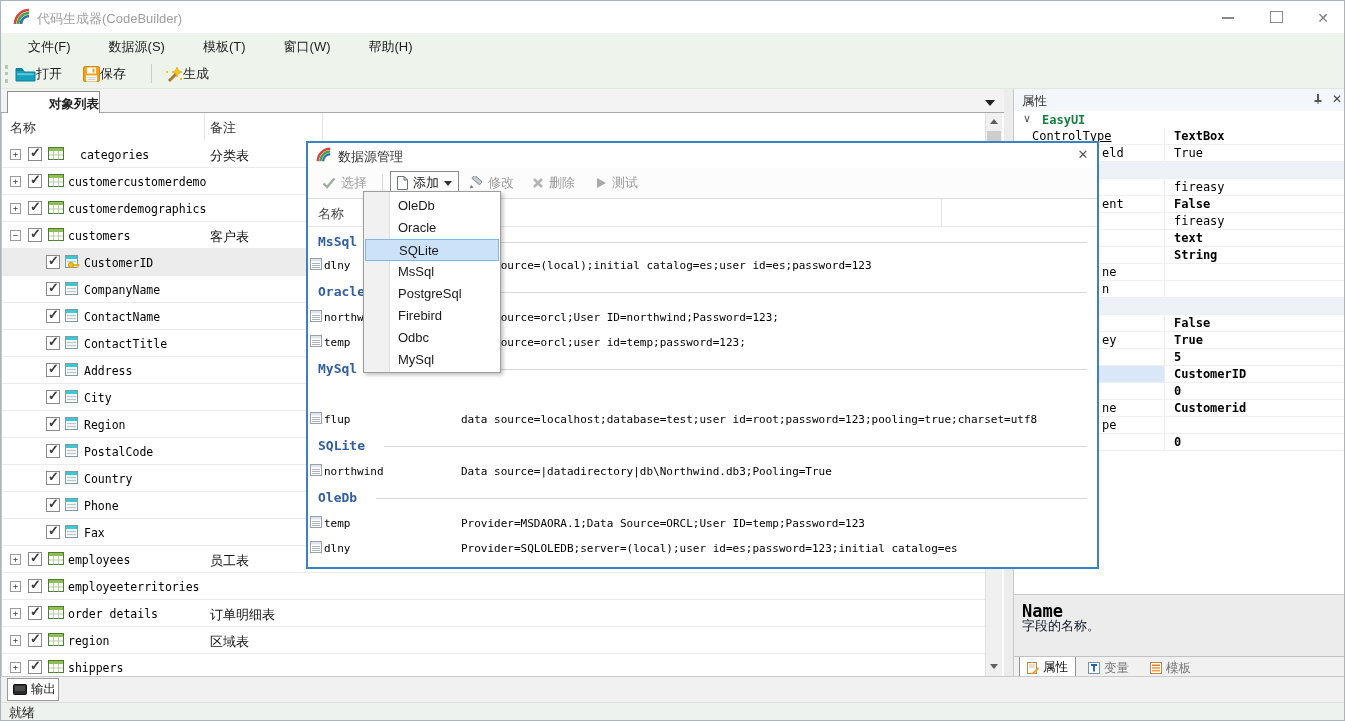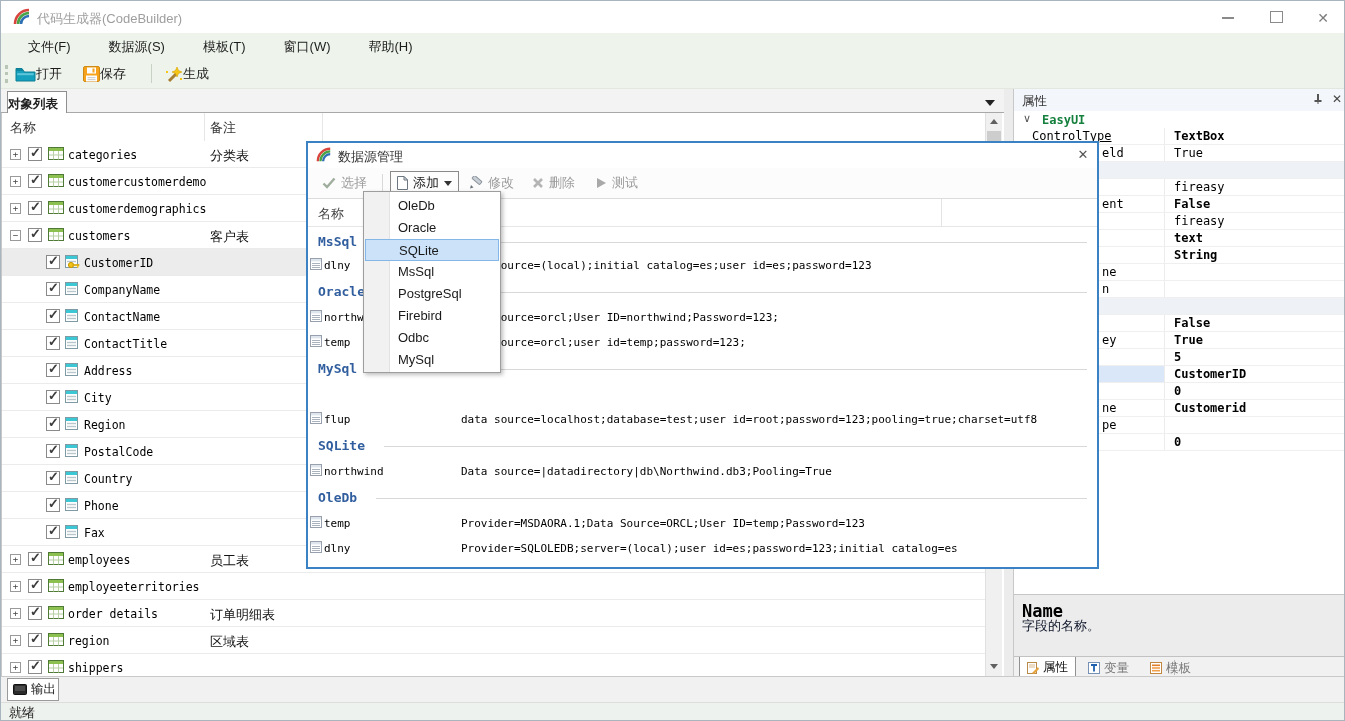--- a/index.html
+++ b/index.html
@@ -20,21 +20,21 @@
   #menubar{left:0;top:32px;width:1345px;height:26px;background:#eef4ec;}
   .menu-item{position:relative;display:inline-block;padding:5px 15px 0 15px;height:21px;color:#1c1c1c;cursor:default;}
   #toolbar{left:0;top:58px;width:1345px;height:29px;background:#eef4ec;border-bottom:1px solid #e2e8e0;}
   #toolbar-grip{left:4px;top:64px;width:3px;height:18px;border-left:3px dotted #b9c6b6;}
   .tbtn{position:absolute;top:61px;height:24px;display:flex;align-items:center;padding:0 4px;cursor:default;}
   .tbtn .lbl{font-size:13px;color:#1c1c1c;}
   .tsep{position:absolute;top:63px;width:1px;height:19px;background:#c7d2c4;}
 
   
   #objstrip{left:0;top:88px;width:1003px;height:24px;background:#f3f3f3;border-bottom:1px solid #a8a8a8;box-sizing:border-box;}
-  #objtab{left:6px;top:90px;width:60px;height:22px;background:#fff;border:1px solid #8f8f8f;border-bottom:none;box-sizing:border-box;text-align:left;font-weight:bold;font-size:12.5px;padding-top:4px;z-index:2;}
+  #objtab{left:6px;top:90px;width:93px;height:22px;background:#fff;border:1px solid #8f8f8f;border-bottom:none;box-sizing:border-box;text-align:right;font-weight:bold;font-size:12.5px;padding-top:4px;z-index:2;}
   #objstrip-drop{left:980px;top:95px;width:18px;height:14px;cursor:default;}
   #objstrip-drop .tri{margin:4px auto 0;width:0;height:0;border-left:5px solid transparent;border-right:5px solid transparent;border-top:6px solid #222;}
 
   
   #treewrap{left:0;top:112px;width:984px;height:563px;background:#fff;overflow:hidden;border-left:1px solid #c8c8c8;box-sizing:border-box;}
   #tree-header{position:absolute;left:0;top:0;width:984px;height:28px;background:#fff;border-bottom:1px solid #d8d8d8;}
   #tree-header .h1{position:absolute;left:8px;top:6px;color:#333;}
   #tree-header .h2{position:absolute;left:208px;top:6px;color:#333;}
   .vline{position:absolute;top:0;width:1px;background:#e6e6e6;}
   .trow{position:absolute;left:0;width:984px;height:27px;border-bottom:1px solid #ebebeb;box-sizing:border-box;background:#fff;}
@@ -162,21 +162,21 @@
           <span class="cbx" style="left: 26px;">
             <span class="mark">✓</span>
           </span>
           <span class="icn ticon" style="left: 46px;"><svg width="16" height="13" viewBox="0 0 16 13">
               <rect x="0.5" y="0.5" width="15" height="12" fill="#fff" stroke="#4f7a35"></rect>
               <rect x="1" y="1" width="14" height="3" fill="#8cc152"></rect>
               <line x1="5.5" y1="4" x2="5.5" y2="12.5" stroke="#b9cfa6"></line>
               <line x1="10.5" y1="4" x2="10.5" y2="12.5" stroke="#b9cfa6"></line>
               <line x1="1" y1="8" x2="15" y2="8" stroke="#b9cfa6"></line>
             </svg></span>
-          <span class="tname" style="left: 66px;">categories</span>
+          <span class="tname" style="left: 78px;">categories</span>
           <span class="tremark">分类表</span>
         </div>
         <div class="trow" style="top: 55px;">
           <span class="expandbox">+</span>
           <span class="cbx" style="left: 26px;">
             <span class="mark">✓</span>
           </span>
           <span class="icn ticon" style="left: 46px;"><svg width="16" height="13" viewBox="0 0 16 13">
               <rect x="0.5" y="0.5" width="15" height="12" fill="#fff" stroke="#4f7a35"></rect>
               <rect x="1" y="1" width="14" height="3" fill="#8cc152"></rect>

